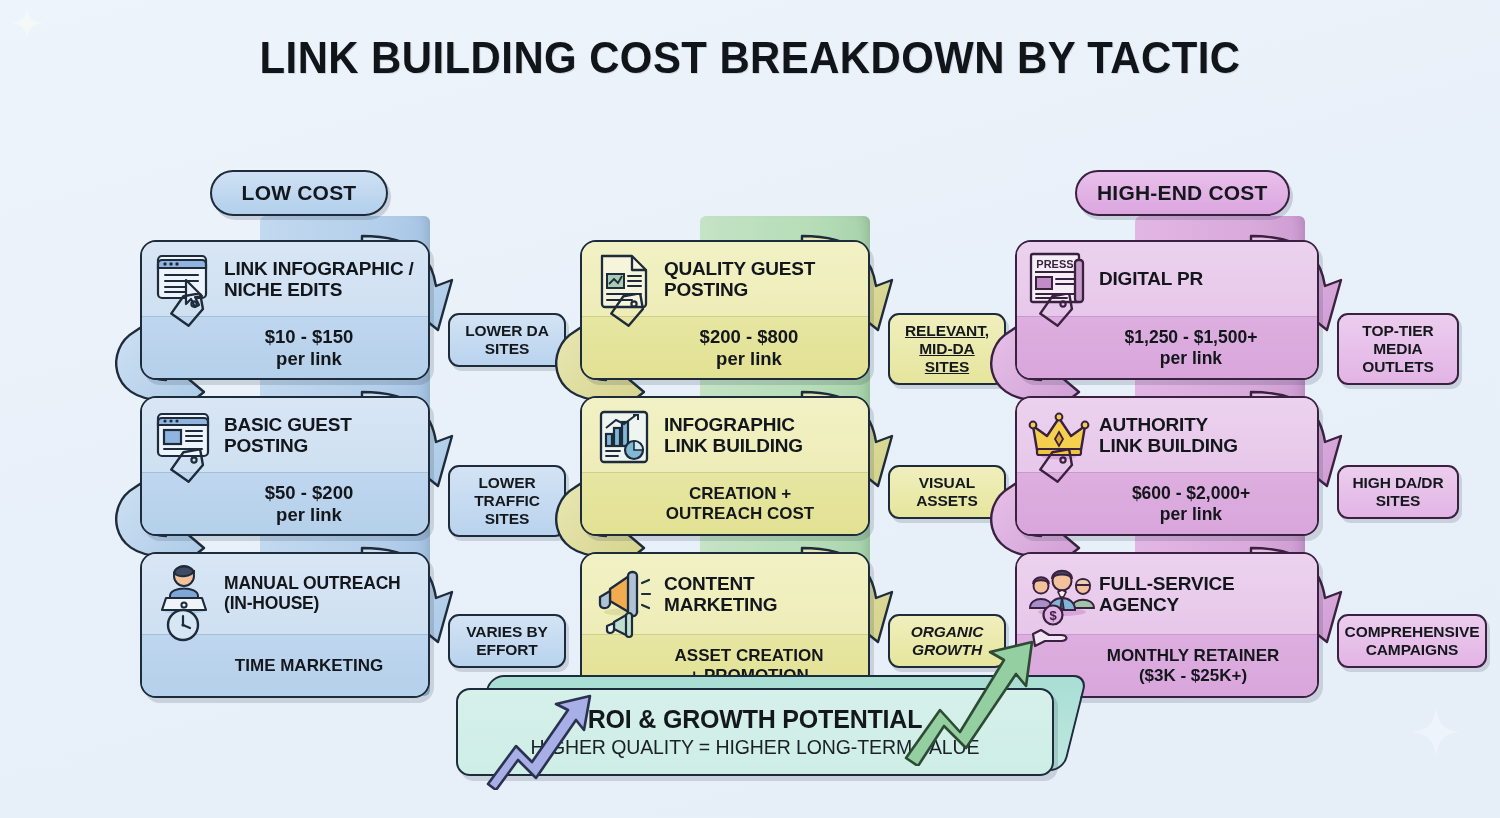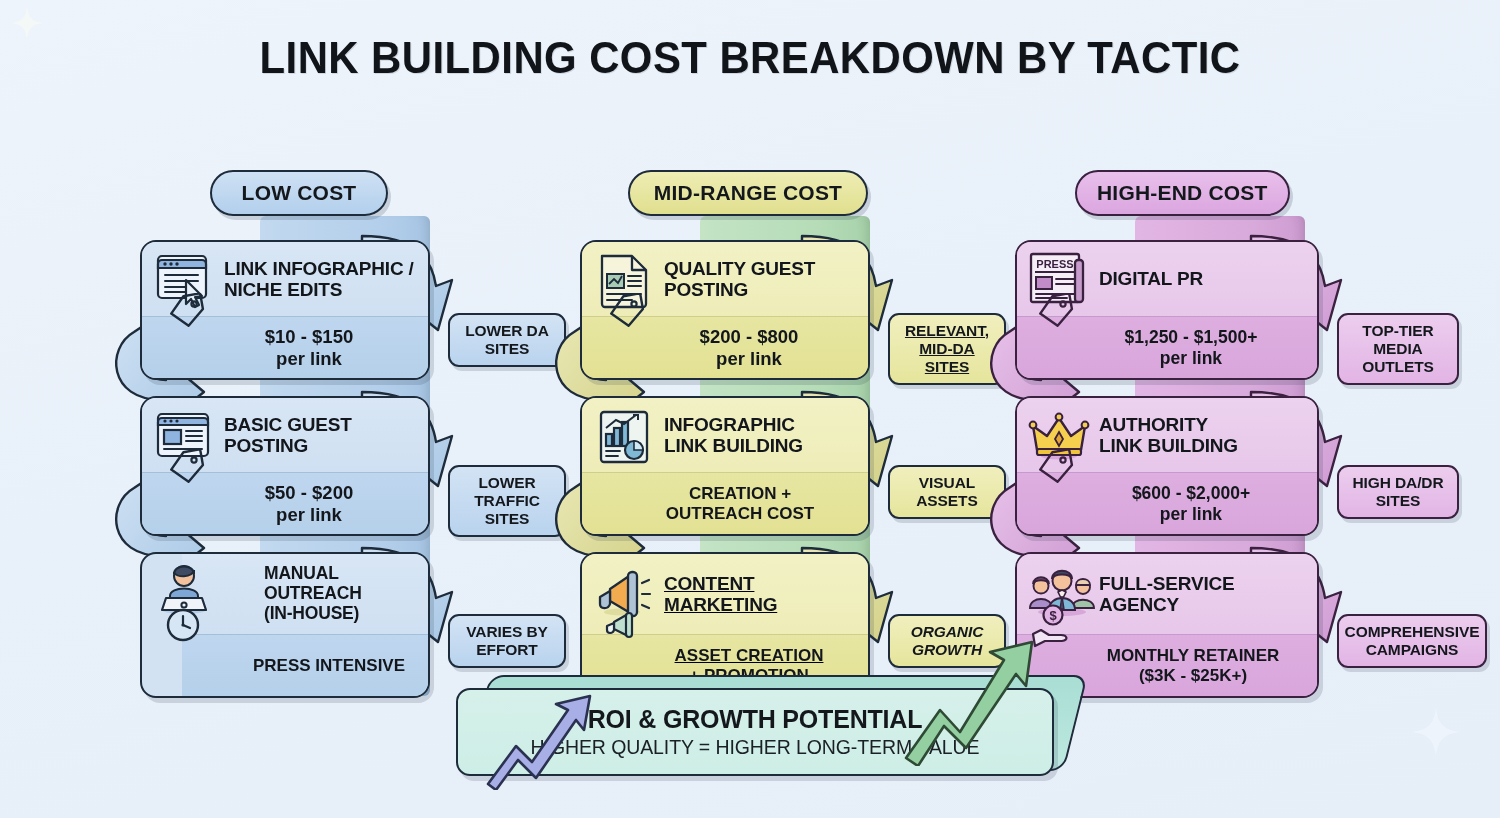--- a/index.html
+++ b/index.html
@@ -269,30 +269,30 @@
       </div>
     </div>
     <div class="chip chip-r1" style="left:348px; width:118px; background:linear-gradient(180deg,#d3e3f4,#b9d3ee);">
       <div>
         <div>LOWER</div>
         <div>TRAFFIC</div>
         <div>SITES</div>
       </div>
     </div>
 
-    <div class="card card-r2" style="background:#d2e2f3;padding-left:40px;">
+    <div class="card card-r2" style="background:#d2e2f3;">
       <div class="top" style="background:linear-gradient(180deg,#d8e6f5,#cfe0f2); min-height:80px;">
         <div class="title" style="font-size:17.5px;">
           <div>MANUAL OUTREACH</div>
           <div>(IN-HOUSE)</div>
         </div>
       </div>
       <div class="bot" style="background:linear-gradient(180deg,#bfd6ef,#b5d0ea);">
         <div class="price" style="font-size:17px;">
-          <span>PRESS INTENSIVE</span>
+          <span>TIME MARKETING</span>
           <span class="sub"></span>
         </div>
       </div>
       <div class="cardicon" style="top:6px;">
         <svg viewBox="0 0 64 62">
           <ellipse cx="32" cy="50" rx="22" ry="4" fill="#b3cde9"></ellipse>
           <circle cx="32" cy="16" r="10" fill="#f3c29c" stroke="#1d2b3a" stroke-width="2"></circle>
           <path d="M22 14 C 22 4 42 4 42 14 L42 10 C 40 18 24 18 22 12 Z" fill="#3f4a63" stroke="#1d2b3a" stroke-width="2"></path>
           <path d="M18 36 C 18 26 46 26 46 36 L46 40 L18 40 Z" fill="#7fa7d6" stroke="#1d2b3a" stroke-width="2"></path>
           <path d="M14 38 H50 L54 50 H10 Z" fill="#f0f4f9" stroke="#1d2b3a" stroke-width="2.2" stroke-linejoin="round"></path>
@@ -334,21 +334,20 @@
           <path d="M262 344 C 318 344 332 368 336 394 L 352 388 L 338 438 L 298 406 L 318 398 C 314 378 304 364 262 364 Z"></path>
           <path d="M262 500 C 318 500 332 524 336 550 L 352 544 L 338 594 L 298 562 L 318 554 C 314 534 304 520 262 520 Z"></path>
         </g>
         <g fill="url(#ag1)" stroke="#1d2b3a" stroke-width="2.4" stroke-linejoin="round">
           <path d="M62 352 C 8 352 6 300 34 284 L 52 272 L 56 292 C 40 302 34 332 66 332 L 66 312 L 104 344 L 66 374 L 66 352 Z"></path>
           <path d="M62 508 C 8 508 6 456 34 440 L 52 428 L 56 448 C 40 458 34 488 66 488 L 66 468 L 104 500 L 66 530 L 66 508 Z"></path>
         </g>
       </svg>
     </div>
 
-    <div class="pill" style="background:linear-gradient(180deg,#eeedb4,#e0df8e); left:88px; min-width:240px;">MID-RANGE COST</div>
 
     <div class="card card-r0" style="background:#efeebb;">
       <div class="top" style="background:linear-gradient(180deg,#f2f1c5,#eeedb8);">
         <div class="title">
           <div>QUALITY GUEST</div>
           <div>POSTING</div>
         </div>
       </div>
       <div class="bot" style="background:linear-gradient(180deg,#e7e6a2,#e2e193);">
         <div class="price">
@@ -418,21 +417,21 @@
         </svg>
       </div>
     </div>
     <div class="chip chip-r1" style="left:348px; width:118px; background:linear-gradient(180deg,#f0efbe,#e6e59c);">
       <div>
         <div>VISUAL</div>
         <div>ASSETS</div>
       </div>
     </div>
 
-    <div class="card card-r2" style="background:#efeebb;text-decoration:underline;">
+    <div class="card card-r2" style="background:#efeebb;">
       <div class="top" style="background:linear-gradient(180deg,#f2f1c5,#eeedb8); min-height:80px;">
         <div class="title">
           <div>CONTENT</div>
           <div>MARKETING</div>
         </div>
       </div>
       <div class="bot" style="background:linear-gradient(180deg,#e7e6a2,#e2e193);">
         <div class="price" style="font-size:17px;">
           <span>ASSET CREATION</span>
           <span class="sub">+ PROMOTION</span>

